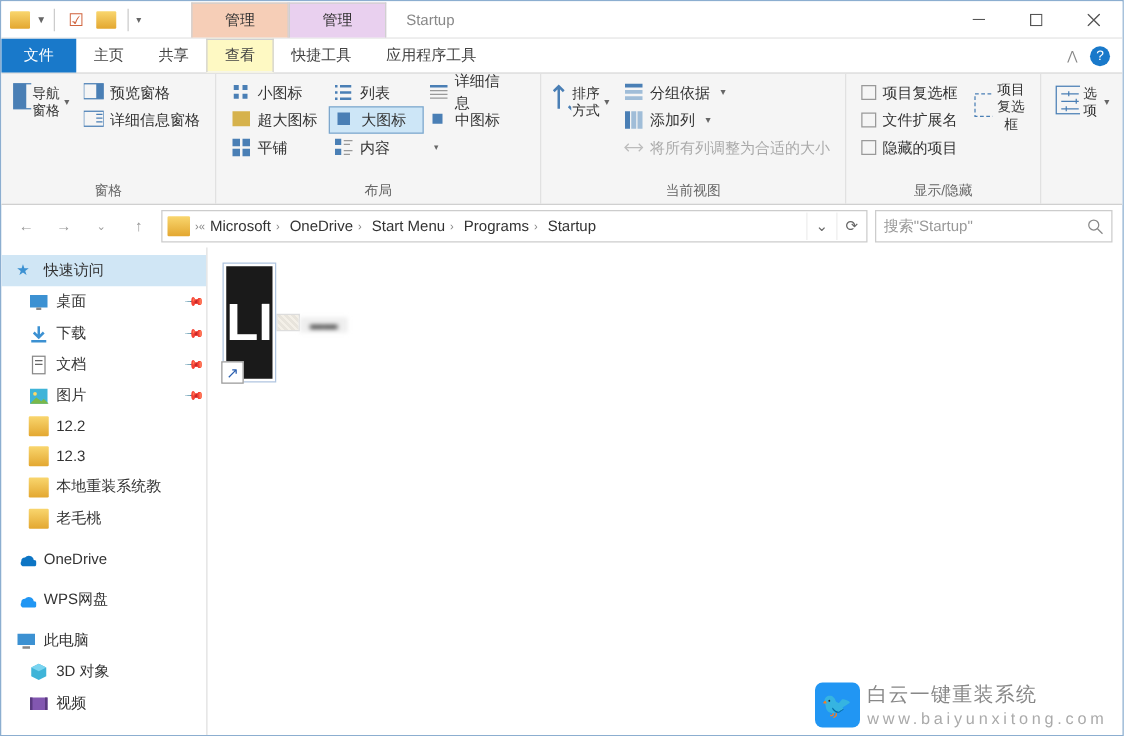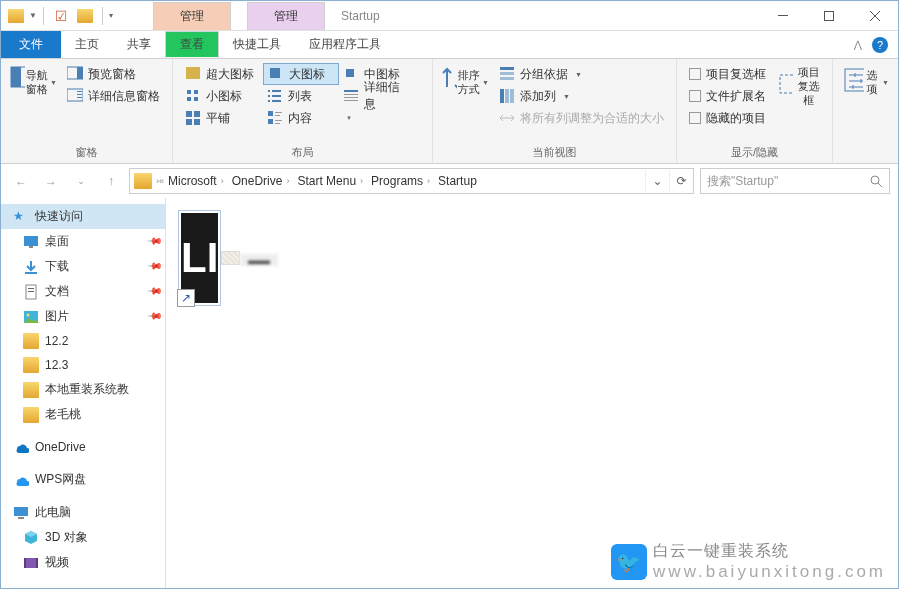--- a/index.html
+++ b/index.html
@@ -6,33 +6,33 @@
     body { font-family: "Microsoft YaHei", "Segoe UI", sans-serif; font-size: 12px; color: #333; background: #fff; width: 899px; height: 589px; overflow: hidden; position: relative; border: 1px solid #8caed0; }
     
     
     .titlebar { height: 30px; display: flex; align-items: center; background: #fff; border-bottom: 1px solid #e0e0e0; }
     .qat { display: flex; align-items: center; padding-left: 4px; gap: 2px; }
     .qat-icon { width: 22px; height: 22px; display: flex; align-items: center; justify-content: center; }
     .folder-mini { width: 16px; height: 14px; background: linear-gradient(#f9d66e, #e3a730); border-radius: 1px; }
     .check-mini { color: #d0643e; font-size: 14px; }
     .qat-sep { width: 1px; height: 18px; background: #ccc; margin: 0 4px; }
     .qat-drop { font-size: 8px; color: #666; }
-    .title-tabs { display: flex; margin-left: 40px; gap: 16px; }
+    .title-tabs { display: flex; margin-left: 40px; }
     .title-tab { padding: 5px 26px; border: 1px solid #d0d0d0; border-bottom: none; font-size: 12px; }
     .title-tab.orange { background: #f6ceb7; }
     .title-tab.purple { background: #e9d0ef; }
     .window-title { flex: 1; padding-left: 16px; color: #888; }
     .window-controls { display: flex; }
     .win-btn { width: 46px; height: 30px; display: flex; align-items: center; justify-content: center; color: #555; }
     
     
     .tab-row { height: 28px; display: flex; align-items: stretch; background: #fff; border-bottom: 1px solid #d0d0d0; }
     .file-tab { background: #1979ca; color: #fff; padding: 0 18px; display: flex; align-items: center; }
     .tab { padding: 0 14px; display: flex; align-items: center; color: #444; }
-    .tab.active { border: 1px solid #d0d0d0; border-bottom: 1px solid #f5f5f5; background: #22c55e; }
+    .tab.active { border: 1px solid #d0d0d0; border-bottom: 1px solid #f5f5f5; background: #fef9c3; }
     .tab-row-right { margin-left: auto; display: flex; align-items: center; padding-right: 10px; gap: 10px; }
     .help-icon { width: 16px; height: 16px; background: #1979ca; color: #fff; border-radius: 50%; display: flex; align-items: center; justify-content: center; font-size: 11px; }
     .chevron-up { color: #888; font-size: 10px; }
     
     
     .ribbon { height: 105px; background: #f5f5f5; border-bottom: 1px solid #d0d0d0; display: flex; }
     .ribbon-group { border-right: 1px solid #e1e1e1; padding: 4px 8px 0; display: flex; flex-direction: column; }
     .ribbon-group-body { flex: 1; display: flex; align-items: flex-start; gap: 6px; }
     .ribbon-group-label { text-align: center; color: #666; font-size: 11px; padding-bottom: 3px; }
     .big-btn { display: flex; flex-direction: row; align-items: center; width: 48px; padding-top: 2px; }
@@ -74,21 +74,21 @@
     .file-thumb { width: 96px; height: 96px; border: 1px solid #b0c5e0; padding: 2px; background: #fff; position: relative; }
     .file-thumb-inner { width: 100%; height: 100%; background: #1a1a1a; display: flex; align-items: center; justify-content: center; color: #fff; font-size: 42px; font-weight: bold; font-family: Arial; }
     .shortcut-badge { position: absolute; bottom: -2px; left: -2px; width: 18px; height: 18px; background: #fff; border: 1px solid #999; display: flex; align-items: center; justify-content: center; color: #2a5fb0; font-size: 12px; }
     .file-shadow { width: 88px; height: 14px; background: repeating-linear-gradient(45deg, #e8e4dc, #e8e4dc 2px, #f4f0e8 2px, #f4f0e8 4px); border: 1px solid #ddd; margin-top: -1px; }
     .file-label { margin-top: 4px; font-size: 11px; color: #444; background: #eee; padding: 0 8px; filter: blur(1.5px); }
     
     .watermark { position: absolute; right: 12px; bottom: 6px; display: flex; align-items: center; gap: 6px; }
     .wm-icon { width: 36px; height: 36px; background: #2196f3; border-radius: 6px; display: flex; align-items: center; justify-content: center; color: #fff; font-size: 20px; }
     .wm-text { display: flex; flex-direction: column; }
     .wm-main { font-size: 16px; color: #888; letter-spacing: 1px; }
-    .wm-sub { font-size: 17px; color: #aaa; letter-spacing: 3px; }
+    .wm-sub { font-size: 13px; color: #aaa; letter-spacing: 3px; }
     
     svg { display: block; }
   </style>
 </head>
 <body>
 
 <div class="titlebar">
   <div class="qat">
     <div class="qat-icon">
         <div class="folder-mini"></div>
@@ -171,40 +171,20 @@
     </div>
     <div class="ribbon-group-label">窗格</div>
   </div>
 
   <div class="ribbon-group" style="width:260px;">
     <div class="ribbon-group-body">
       <div class="col" style="flex:1;">
         <div style="display:flex;">
           <div class="small-btn" style="width:82px;">
               <svg class="small-btn-icon">
-                <rect x="1" y="1" width="14" height="12" fill="#d6b24c"></rect>
-              </svg>
-              <span>超大图标</span>
-            </div>
-          <div class="small-btn selected" style="width:76px;">
-              <svg class="small-btn-icon">
-                <rect x="2" y="2" width="10" height="10" fill="#4a7fb5"></rect>
-              </svg>
-              <span>大图标</span>
-            </div>
-          <div class="small-btn" style="width:76px;">
-              <svg class="small-btn-icon">
-                <rect x="3" y="3" width="8" height="8" fill="#4a7fb5"></rect>
-              </svg>
-              <span>中图标</span>
-            </div>
-        </div>
-        <div style="display:flex;">
-          <div class="small-btn" style="width:82px;">
-              <svg class="small-btn-icon">
                 <rect x="2" y="2" width="4" height="4" fill="#4a7fb5"></rect>
                 <rect x="9" y="2" width="4" height="4" fill="#4a7fb5"></rect>
                 <rect x="2" y="9" width="4" height="4" fill="#4a7fb5"></rect>
                 <rect x="9" y="9" width="4" height="4" fill="#4a7fb5"></rect>
               </svg>
               <span>小图标</span>
             </div>
           <div class="small-btn" style="width:76px;">
               <svg class="small-btn-icon">
                 <rect x="1" y="2" width="2" height="2" fill="#4a7fb5"></rect>
@@ -217,20 +197,40 @@
               <span>列表</span>
             </div>
           <div class="small-btn" style="width:76px;">
               <svg class="small-btn-icon">
                 <rect x="1" y="2" width="14" height="2" fill="#4a7fb5"></rect>
                 <rect x="1" y="6" width="14" height="1" fill="#999"></rect>
                 <rect x="1" y="9" width="14" height="1" fill="#999"></rect>
                 <rect x="1" y="12" width="14" height="1" fill="#999"></rect>
               </svg>
               <span>详细信息</span>
+            </div>
+        </div>
+        <div style="display:flex;">
+          <div class="small-btn" style="width:82px;">
+              <svg class="small-btn-icon">
+                <rect x="1" y="1" width="14" height="12" fill="#d6b24c"></rect>
+              </svg>
+              <span>超大图标</span>
+            </div>
+          <div class="small-btn selected" style="width:76px;">
+              <svg class="small-btn-icon">
+                <rect x="2" y="2" width="10" height="10" fill="#4a7fb5"></rect>
+              </svg>
+              <span>大图标</span>
+            </div>
+          <div class="small-btn" style="width:76px;">
+              <svg class="small-btn-icon">
+                <rect x="3" y="3" width="8" height="8" fill="#4a7fb5"></rect>
+              </svg>
+              <span>中图标</span>
             </div>
         </div>
         <div style="display:flex;">
           <div class="small-btn" style="width:82px;">
               <svg class="small-btn-icon">
                 <rect x="1" y="1" width="6" height="6" fill="#4a7fb5"></rect>
                 <rect x="9" y="1" width="6" height="6" fill="#4a7fb5"></rect>
                 <rect x="1" y="9" width="6" height="6" fill="#4a7fb5"></rect>
                 <rect x="9" y="9" width="6" height="6" fill="#4a7fb5"></rect>
               </svg>

